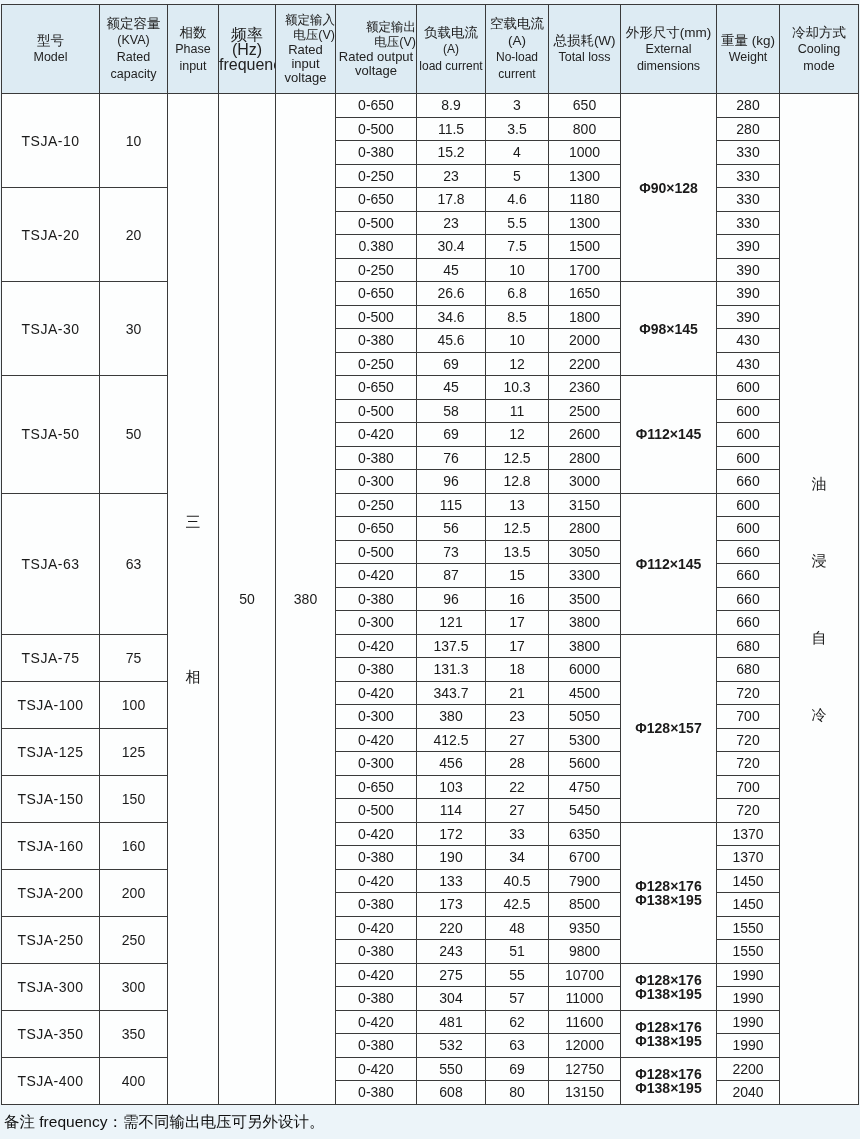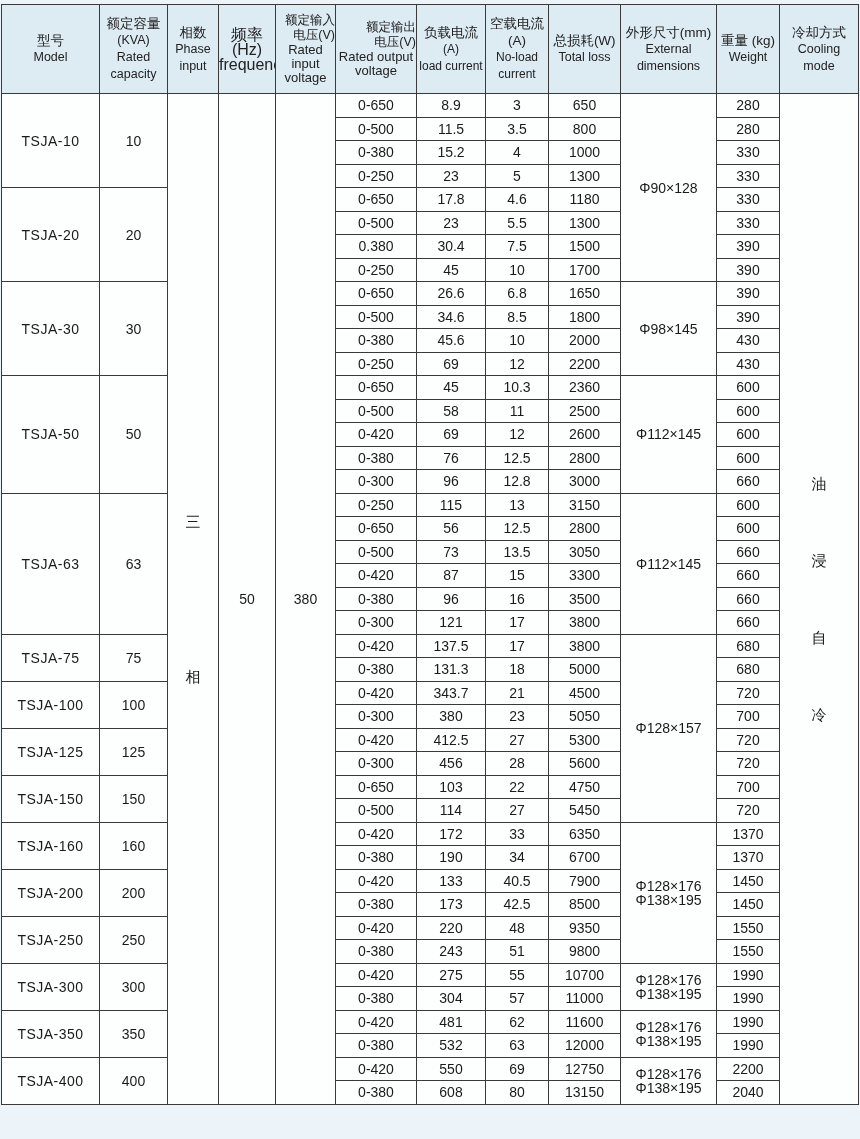--- a/index.html
+++ b/index.html
@@ -48,21 +48,21 @@
   tr.hdr th:nth-child(8) .en { font-size: 12px; }
   
   tr.data-row { height: 23.5px; }
   tr.data-row td {
     background: #fdfefe;
     font-size: 14px;
     line-height: 1;
     white-space: nowrap;
   }
   td.model-cell   { font-size: 14.5px; letter-spacing: 0.5px; margin-left: 8px; }
-  td.dim-cell     { font-size: 13.5px; line-height: 19px; }
+  td.dim-cell     { font-size: 13.5px; line-height: 19px; font-weight: bold; }
   td.merged-cell  { font-size: 14.5px; }
   td.phase-cell .stack,
   td.cool-cell .stack {
     display: flex;
     flex-direction: column;
     align-items: center;
     justify-content: center;
     height: 100%;
   }
   td.phase-cell .stack { gap: 138px; }
@@ -366,21 +366,21 @@
           <td>3800</td>
           <td class="dim-cell" rowspan="8">
             <div>Φ128×157</div>
           </td>
           <td>680</td>
         </tr>
         <tr class="data-row">
           <td>0-380</td>
           <td>131.3</td>
           <td>18</td>
-          <td>5000</td>
+          <td>6000</td>
           <td>680</td>
         </tr>
         <tr class="data-row">
           <td class="model-cell" rowspan="2">TSJA-100</td>
           <td class="merged-cell" rowspan="2">100</td>
           <td>0-420</td>
           <td>343.7</td>
           <td>21</td>
           <td>4500</td>
           <td>720</td>
@@ -531,13 +531,14 @@
         </tr>
         <tr class="data-row">
           <td>0-380</td>
           <td>608</td>
           <td>80</td>
           <td>13150</td>
           <td>2040</td>
         </tr>
       </tbody>
   </table>
+  <div class="footnote">备注 frequency：需不同输出电压可另外设计。</div>
 </div>
 
 </body></html>

